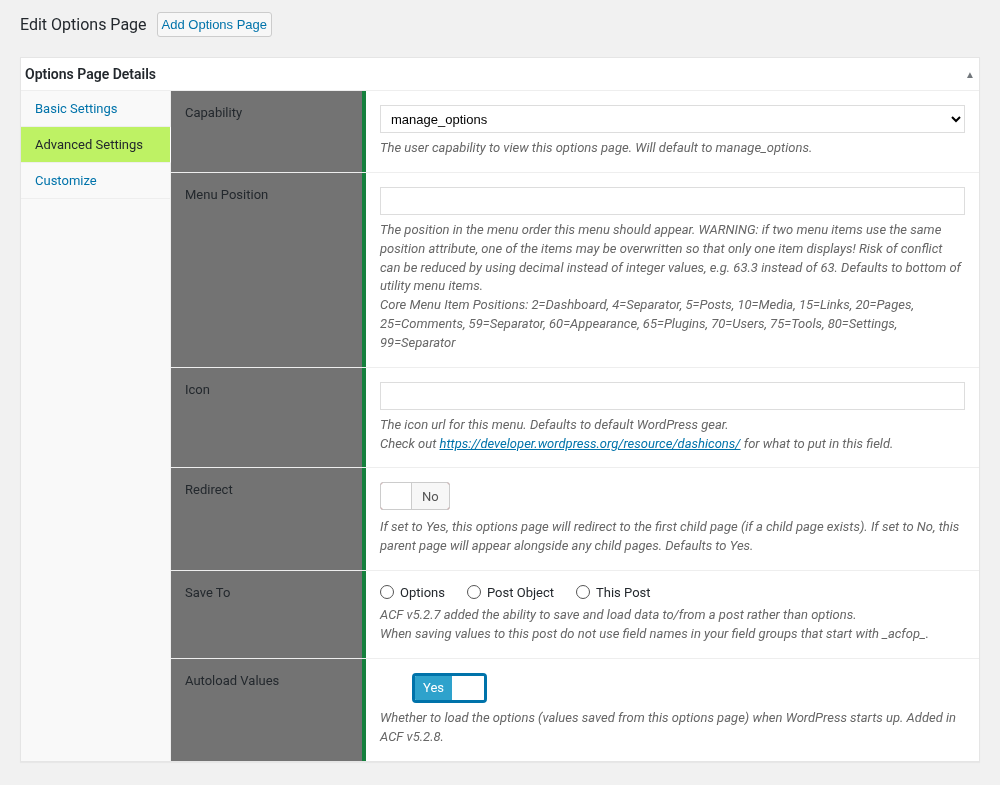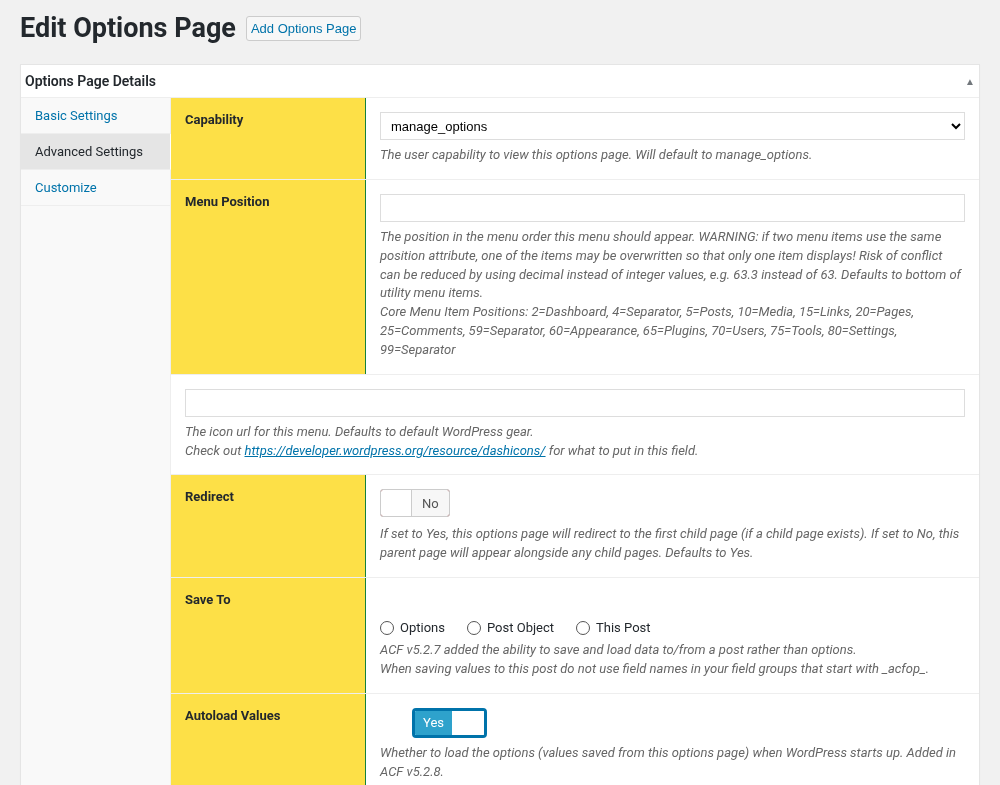--- a/index.html
+++ b/index.html
@@ -10,22 +10,22 @@
     color: #23282d;
     padding: 0 20px 30px 20px;
   }
   .header {
     display: flex;
     align-items: center;
     gap: 10px;
     padding: 12px 0 20px 0;
   }
   .header h1 {
-    font-size: 27px;
-    font-weight: 700;
+    font-size: 16px;
+    font-weight: 400;
     color: #23282d;
   }
   .add-btn {
     background: #f7f7f7;
     border: 1px solid #ccc;
     border-radius: 3px;
     color: #0073aa;
     padding: 4px 4px;
     font-size: 13px;
     cursor: pointer;
@@ -63,39 +63,39 @@
   }
   .sidebar-item {
     display: block;
     padding: 10px 14px;
     border-bottom: 1px solid #eee;
     color: #0073aa;
     font-size: 13px;
     cursor: pointer;
   }
   .sidebar-item.active {
-    background: #e5e5e5;
+    background: #bef264;
     color: #23282d;
     border-right: 1px solid #fff;
     margin-right: -1px;
   }
   .fields {
     flex: 1;
   }
   .field-row {
     display: flex;
     border-bottom: 1px solid #eee;
   }
   .field-row:last-child { border-bottom: none; }
   .field-label {
     width: 195px;
     padding: 14px 14px;
-    background: #fde047;
-    border-right: 1px solid #15803d;
-    font-weight: 700;
+    background: #737373;
+    border-right: 4px solid #15803d;
+    font-weight: 400;
     font-size: 13px;
     color: #23282d;
   }
   .field-value {
     flex: 1;
     padding: 14px 14px;
     font-size: 13px;
   }
   .sel, .txt {
     width: 100%;
@@ -155,21 +155,21 @@
     padding: 0 8px;
     font-size: 13px;
     color: #fff;
     background: #2ea2cc;
   }
   .toggle-on .knob {
     width: 32px;
     background: #fff;
   }
   .radio-row { display: flex; gap: 22px; align-items: center; }
-  .radio-opt { display: flex; align-items: center; gap: 6px; cursor: pointer; margin-top: 28px; }
+  .radio-opt { display: flex; align-items: flex-start; gap: 6px; cursor: pointer; }
   .radio-circ {
     width: 14px; height: 14px; border: 1px solid #555; border-radius: 50%;
     display: flex; align-items: center; justify-content: center;
   }
   .radio-circ.sel::after {
     content: ""; width: 8px; height: 8px; border-radius: 50%; background: #23282d;
   }
 </style>
 </head>
 <body>
@@ -209,20 +209,21 @@
         <div class="field-value">
           <input class="txt" type="text" value="" style="">
           <div class="desc">
             <span>The position in the menu order this menu should appear. WARNING: if two menu items use the same position attribute, one of the items may be overwritten so that only one item displays! Risk of conflict can be reduced by using decimal instead of integer values, e.g. 63.3 instead of 63. Defaults to bottom of utility menu items.</span><br>
             <span>Core Menu Item Positions: 2=Dashboard, 4=Separator, 5=Posts, 10=Media, 15=Links, 20=Pages, 25=Comments, 59=Separator, 60=Appearance, 65=Plugins, 70=Users, 75=Tools, 80=Settings, 99=Separator</span>
           </div>
         </div>
       </div>
 
       <div class="field-row">
+        <div class="field-label">Icon</div>
         <div class="field-value">
           <input class="txt" type="text" value="" style="">
           <div class="desc">
             <span>The icon url for this menu. Defaults to default WordPress gear.</span><br>
             <span>Check out </span><a href="#">https://developer.wordpress.org/resource/dashicons/</a><span> for what to put in this field.</span>
           </div>
         </div>
       </div>
 
       <div class="field-row">

